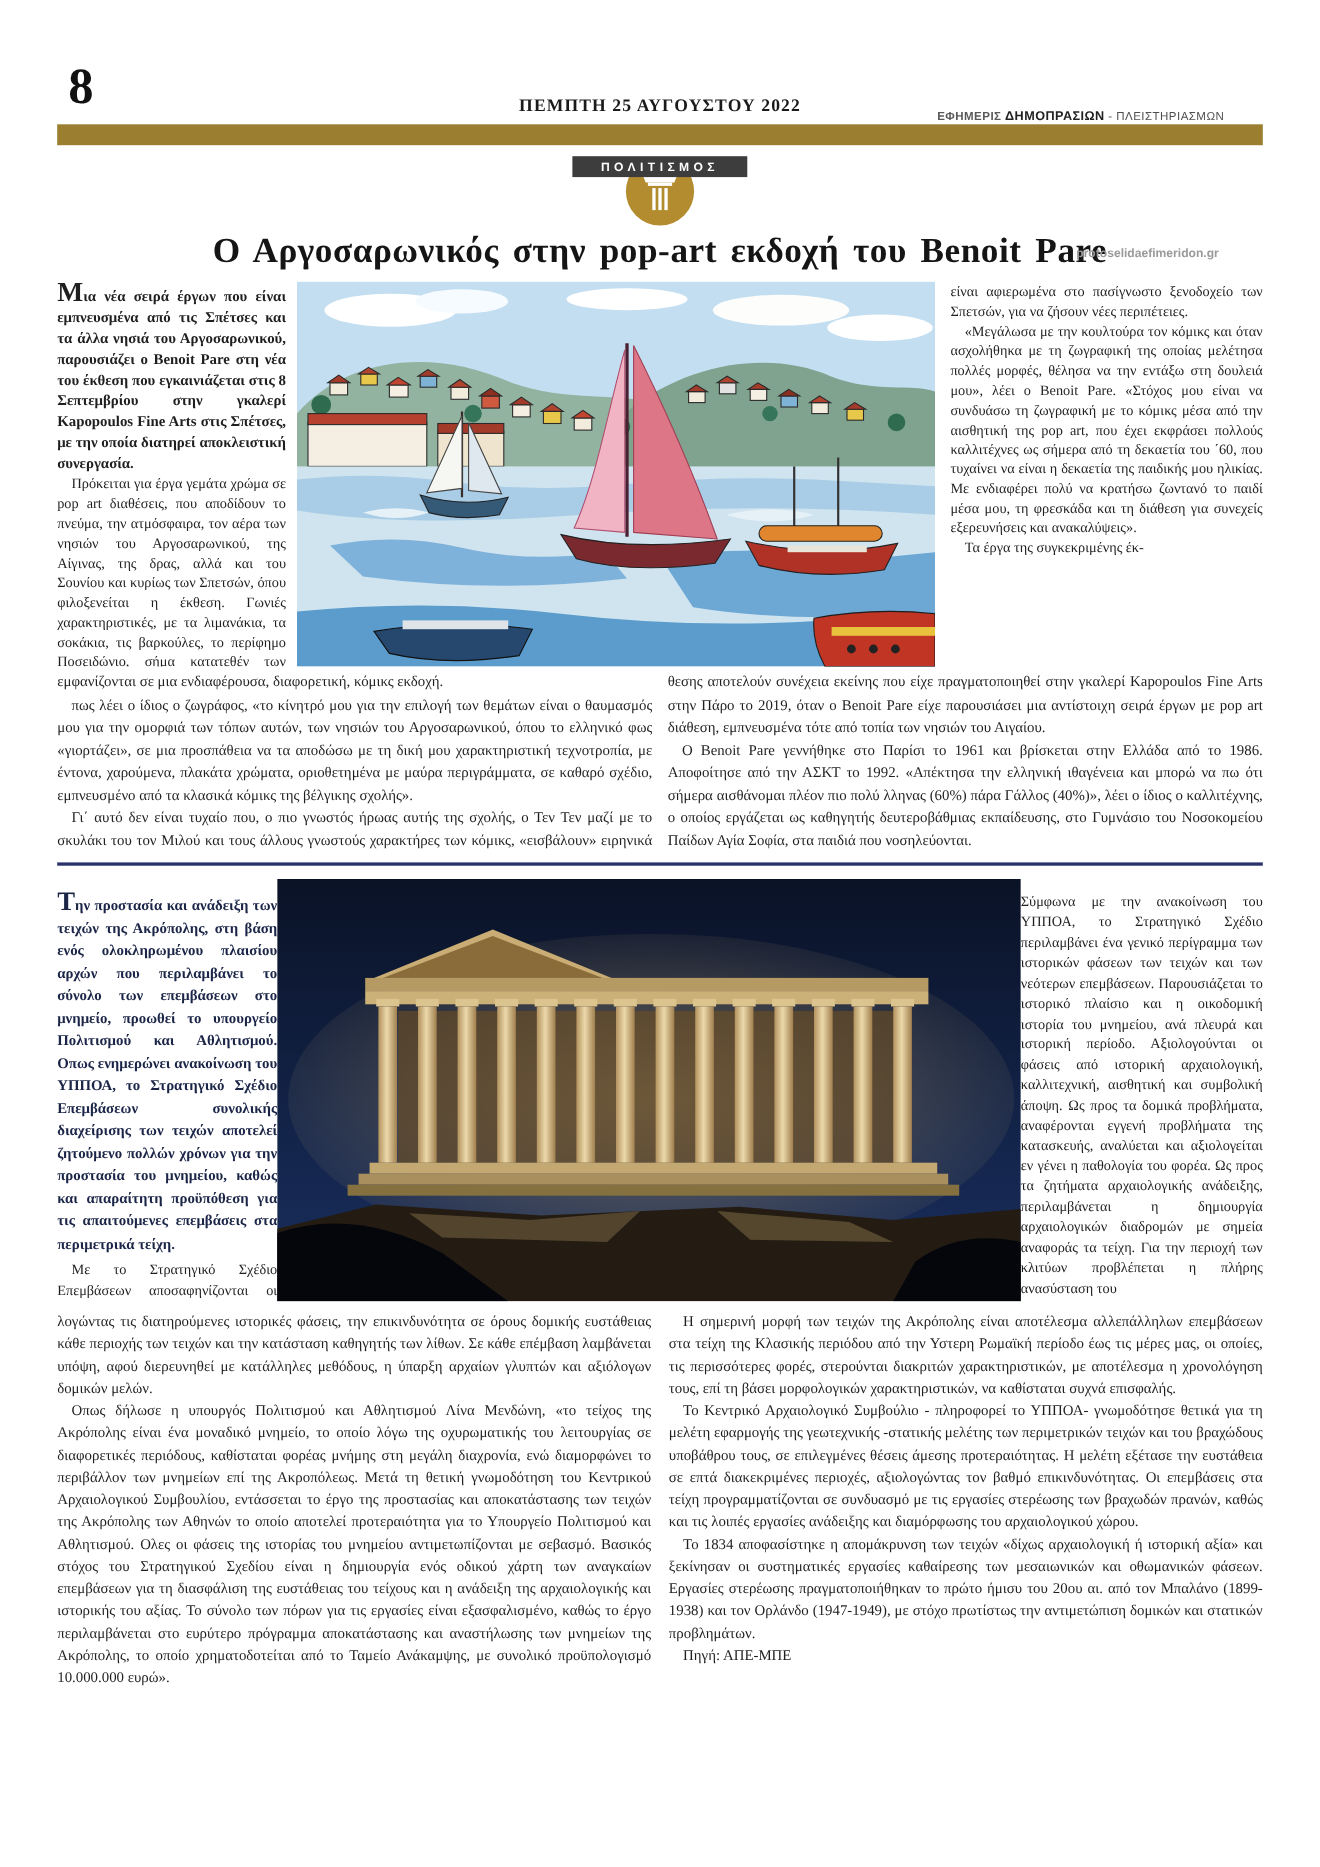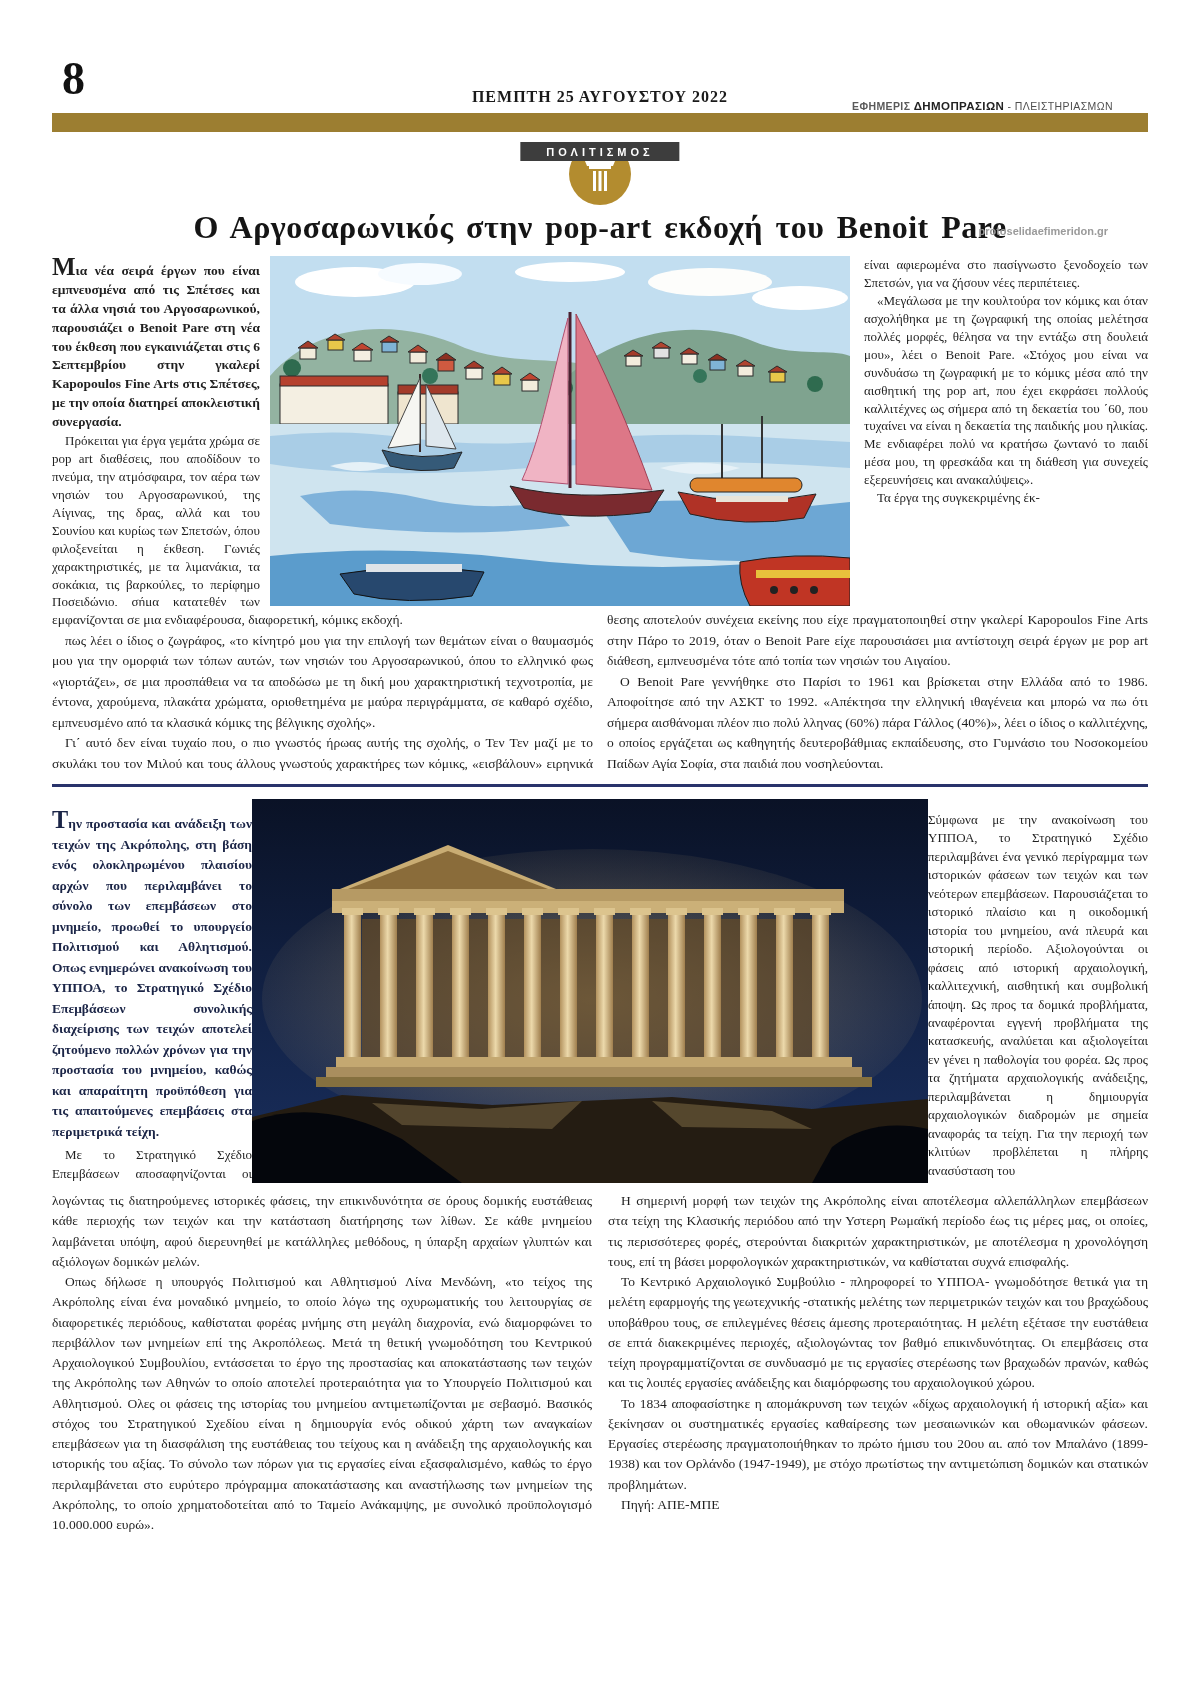--- a/index.html
+++ b/index.html
@@ -89,21 +89,21 @@
       </div>
     </div>
 
     <div class="a1-title-row">
       <h1 class="a1-title">Ο  Αργοσαρωνικός  στην  pop-art  εκδοχή  του  Benoit  Pare</h1>
       <div class="watermark">protoselidaefimeridon.gr</div>
     </div>
 
     <div class="a1-top">
       <div class="col a1-left">
-        <p class="lede">Μια νέα σειρά έργων που είναι εμπνευσμένα από τις Σπέτσες και τα άλλα νησιά του Αργοσαρωνικού, παρουσιάζει ο Benoit Pare στη νέα του έκθεση που εγκαινιάζεται στις 6 Σεπτεμβρίου στην γκαλερί Kapopoulos Fine Arts στις Σπέτσες, με την οποία διατηρεί αποκλειστική συνεργασία.</p>
+        <p class="lede">Μια νέα σειρά έργων που είναι εμπνευσμένα από τις Σπέτσες και τα άλλα νησιά του Αργοσαρωνικού, παρουσιάζει ο Benoit Pare στη νέα του έκθεση που εγκαινιάζεται στις 8 Σεπτεμβρίου στην γκαλερί Kapopoulos Fine Arts στις Σπέτσες, με την οποία διατηρεί αποκλειστική συνεργασία.</p>
         <p class="para">Πρόκειται για έργα γεμάτα χρώμα σε pop art διαθέσεις, που αποδίδουν το πνεύμα, την ατμόσφαιρα, τον αέρα των νησιών του Αργοσαρωνικού, της Αίγινας, της δρας, αλλά και του Σουνίου και κυρίως των Σπετσών, όπου φιλοξενείται η έκθεση. Γωνιές χαρακτηριστικές, με τα λιμανάκια, τα σοκάκια, τις βαρκούλες, το περίφημο Ποσειδώνιο, σήμα κατατεθέν των Σπετσών,</p>
       </div>
 
       <div class="fig a1-image">
         <svg viewBox="0 0 580 350" preserveAspectRatio="none" aria-hidden="true">
           <rect width="580" height="170" fill="#c2def0"></rect>
           <ellipse cx="85" cy="26" rx="60" ry="15" fill="#ffffff"></ellipse>
           <ellipse cx="150" cy="18" rx="42" ry="11" fill="#f6fbff"></ellipse>
           <ellipse cx="300" cy="16" rx="55" ry="10" fill="#ffffff"></ellipse>
           <ellipse cx="440" cy="26" rx="62" ry="14" fill="#fdfdfb"></ellipse>
@@ -278,21 +278,21 @@
         </svg>
       </div>
 
       <div class="col a2-right">
         <p class="noindent">Σύμφωνα με την ανακοίνωση του ΥΠΠΟΑ, το Στρατηγικό Σχέδιο περιλαμβάνει ένα γενικό περίγραμμα των ιστορικών φάσεων των τειχών και των νεότερων επεμβάσεων. Παρουσιάζεται το ιστορικό πλαίσιο και η οικοδομική ιστορία του μνημείου, ανά πλευρά και ιστορική περίοδο. Αξιολογούνται οι φάσεις από ιστορική αρχαιολογική, καλλιτεχνική, αισθητική και συμβολική άποψη. Ως προς τα δομικά προβλήματα, αναφέρονται εγγενή προβλήματα της κατασκευής, αναλύεται και αξιολογείται εν γένει η παθολογία του φορέα. Ως προς τα ζητήματα αρχαιολογικής ανάδειξης, περιλαμβάνεται η δημιουργία αρχαιολογικών διαδρομών με σημεία αναφοράς τα τείχη. Για την περιοχή των κλιτύων προβλέπεται η πλήρης ανασύσταση του</p>
       </div>
     </div>
 
     <div class="a2-bottom">
       <div class="blk">
-        <p class="noindent">λογώντας τις διατηρούμενες ιστορικές φάσεις, την επικινδυνότητα σε όρους δομικής ευστάθειας κάθε περιοχής των τειχών και την κατάσταση διατήρησης των λίθων. Σε κάθε μνημείου λαμβάνεται υπόψη, αφού διερευνηθεί με κατάλληλες μεθόδους, η ύπαρξη αρχαίων γλυπτών και αξιόλογων δομικών μελών.</p>
+        <p class="noindent">λογώντας τις διατηρούμενες ιστορικές φάσεις, την επικινδυνότητα σε όρους δομικής ευστάθειας κάθε περιοχής των τειχών και την κατάσταση καθηγητής των λίθων. Σε κάθε επέμβαση λαμβάνεται υπόψη, αφού διερευνηθεί με κατάλληλες μεθόδους, η ύπαρξη αρχαίων γλυπτών και αξιόλογων δομικών μελών.</p>
         <p class="para">Οπως δήλωσε η υπουργός Πολιτισμού και Αθλητισμού Λίνα Μενδώνη, «το τείχος της Ακρόπολης είναι ένα μοναδικό μνημείο, το οποίο λόγω της οχυρωματικής του λειτουργίας σε διαφορετικές περιόδους, καθίσταται φορέας μνήμης στη μεγάλη διαχρονία, ενώ διαμορφώνει το περιβάλλον των μνημείων επί της Ακροπόλεως. Μετά τη θετική γνωμοδότηση του Κεντρικού Αρχαιολογικού Συμβουλίου, εντάσσεται το έργο της προστασίας και αποκατάστασης των τειχών της Ακρόπολης των Αθηνών το οποίο αποτελεί προτεραιότητα για το Υπουργείο Πολιτισμού και Αθλητισμού. Ολες οι φάσεις της ιστορίας του μνημείου αντιμετωπίζονται με σεβασμό. Βασικός στόχος του Στρατηγικού Σχεδίου είναι η δημιουργία ενός οδικού χάρτη των αναγκαίων επεμβάσεων για τη διασφάλιση της ευστάθειας του τείχους και η ανάδειξη της αρχαιολογικής και ιστορικής του αξίας. Το σύνολο των πόρων για τις εργασίες είναι εξασφαλισμένο, καθώς το έργο περιλαμβάνεται στο ευρύτερο πρόγραμμα αποκατάστασης και αναστήλωσης των μνημείων της Ακρόπολης, το οποίο χρηματοδοτείται από το Ταμείο Ανάκαμψης, με συνολικό προϋπολογισμό 10.000.000 ευρώ».</p>
       </div>
       <div class="blk">
         <p class="para">Η σημερινή μορφή των τειχών της Ακρόπολης είναι αποτέλεσμα αλλεπάλληλων επεμβάσεων στα τείχη της Κλασικής περιόδου από την Υστερη Ρωμαϊκή περίοδο έως τις μέρες μας, οι οποίες, τις περισσότερες φορές, στερούνται διακριτών χαρακτηριστικών, με αποτέλεσμα η χρονολόγηση τους, επί τη βάσει μορφολογικών χαρακτηριστικών, να καθίσταται συχνά επισφαλής.</p>
         <p class="para">Το Κεντρικό Αρχαιολογικό Συμβούλιο - πληροφορεί το ΥΠΠΟΑ- γνωμοδότησε θετικά για τη μελέτη εφαρμογής της γεωτεχνικής -στατικής μελέτης των περιμετρικών τειχών και του βραχώδους υποβάθρου τους, σε επιλεγμένες θέσεις άμεσης προτεραιότητας. Η μελέτη εξέτασε την ευστάθεια σε επτά διακεκριμένες περιοχές, αξιολογώντας τον βαθμό επικινδυνότητας. Οι επεμβάσεις στα τείχη προγραμματίζονται σε συνδυασμό με τις εργασίες στερέωσης των βραχωδών πρανών, καθώς και τις λοιπές εργασίες ανάδειξης και διαμόρφωσης του αρχαιολογικού χώρου.</p>
         <p class="para">Το 1834 αποφασίστηκε η απομάκρυνση των τειχών «δίχως αρχαιολογική ή ιστορική αξία» και ξεκίνησαν οι συστηματικές εργασίες καθαίρεσης των μεσαιωνικών και οθωμανικών φάσεων. Εργασίες στερέωσης πραγματοποιήθηκαν το πρώτο ήμισυ του 20ου αι. από τον Μπαλάνο (1899-1938) και τον Ορλάνδο (1947-1949), με στόχο πρωτίστως την αντιμετώπιση δομικών και στατικών προβλημάτων.</p>
         <p class="para source">Πηγή: ΑΠΕ-ΜΠΕ</p>
       </div>
     </div>
 

